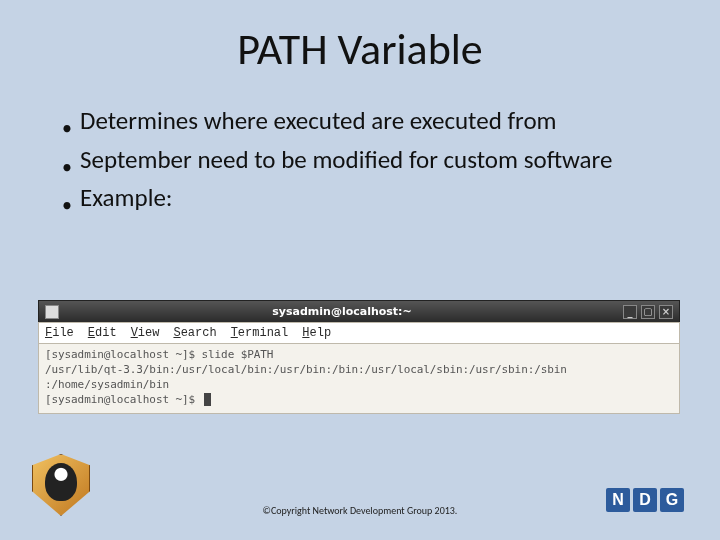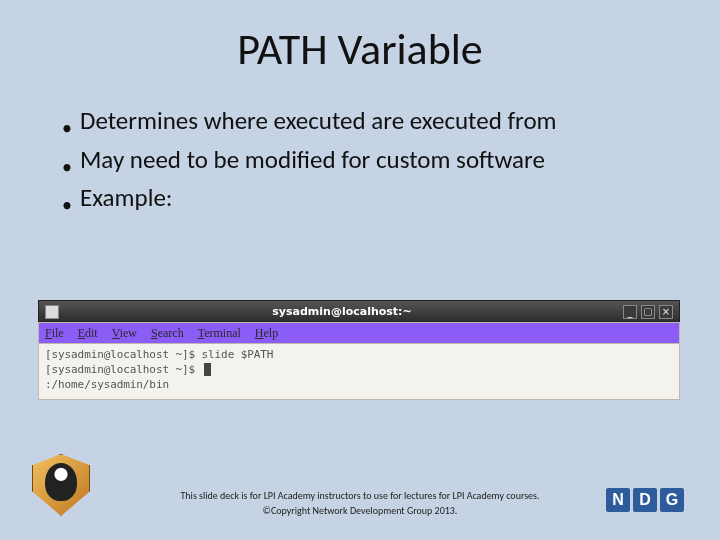--- a/index.html
+++ b/index.html
@@ -75,27 +75,27 @@
     background:#3a3a3a;
     margin-left:4px;
     flex:0 0 auto;
     color:#ccc;
     font-size:10px;
     line-height:12px;
     text-align:center;
   }
   .term-menubar{
     height:22px;
-    background:#8b5cf6;
+    background:#ffffff;
     border:1px solid #bfb9ab;
     display:flex;
     align-items:center;
     padding:0 6px;
     gap:14px;
-    font-family:Liberation Serif, serif;
+    font-family:Liberation Mono, monospace;
     font-size:12px;
     color:#2a2a2a;
   }
   .term-menubar span u{ text-decoration:underline; }
   .term-body{
     background:#f4f2ec;
     border:1px solid #bfb9ab;
     border-top:0;
     padding:4px 6px 6px 6px;
     font-family:"DejaVu Sans Mono","Courier New",monospace;
@@ -167,21 +167,21 @@
 
 <h1 class="title">PATH Variable</h1>
 
 <div class="bullets">
   <div class="bullet-row">
     <span class="bullet-dot"></span>
     <span>Determines where executed are executed from</span>
   </div>
   <div class="bullet-row">
     <span class="bullet-dot"></span>
-    <span>May need to be modified for custom software</span>
+    <span>September need to be modified for custom software</span>
   </div>
   <div class="bullet-row">
     <span class="bullet-dot"></span>
     <span>Example:</span>
   </div>
 </div>
 
 <div class="term-wrap">
   <div class="term-titlebar">
     <div class="icon-box"></div>
@@ -193,31 +193,31 @@
   <div class="term-menubar">
     <span><u>F</u><span></span>ile</span>
     <span><u>E</u>dit</span>
     <span><u>V</u>iew</span>
     <span><u>S</u>earch</span>
     <span><u>T</u>erminal</span>
     <span><u>H</u>elp</span>
   </div>
   <div class="term-body">
     <div>[sysadmin@localhost ~]$ slide $PATH</div>
+    <div>/usr/lib/qt-3.3/bin:/usr/local/bin:/usr/bin:/bin:/usr/local/sbin:/usr/sbin:/sbin</div>
+    <div>:/home/sysadmin/bin</div>
     <div><span>[sysadmin@localhost ~]$ </span><span class="cursor"></span></div>
-    <div>:/home/sysadmin/bin</div>
   </div>
 </div>
 
 <div class="logo-left">
   <div class="shield"></div>
 </div>
 
 <div class="footer">
-  <div>This slide deck is for LPI Academy instructors to use for lectures for LPI Academy courses.</div>
   <div>©Copyright Network Development Group 2013.</div>
 </div>
 
 <div class="logo-right">
   <div class="sq">N</div>
   <div class="sq">D</div>
   <div class="sq">G</div>
 </div>
 
 </body></html>

